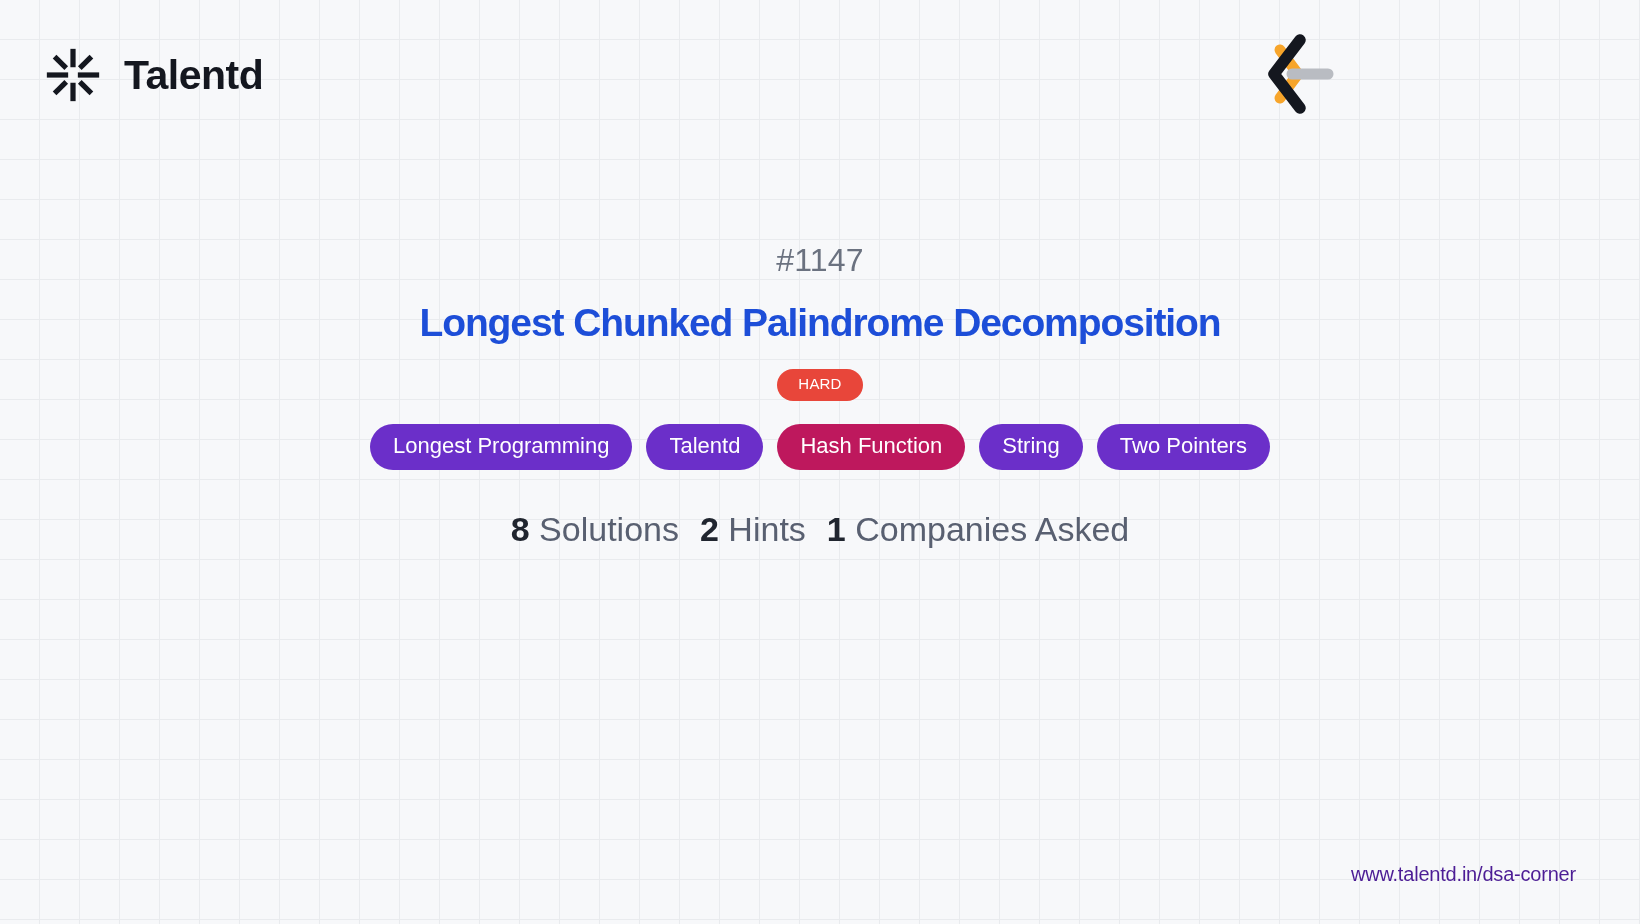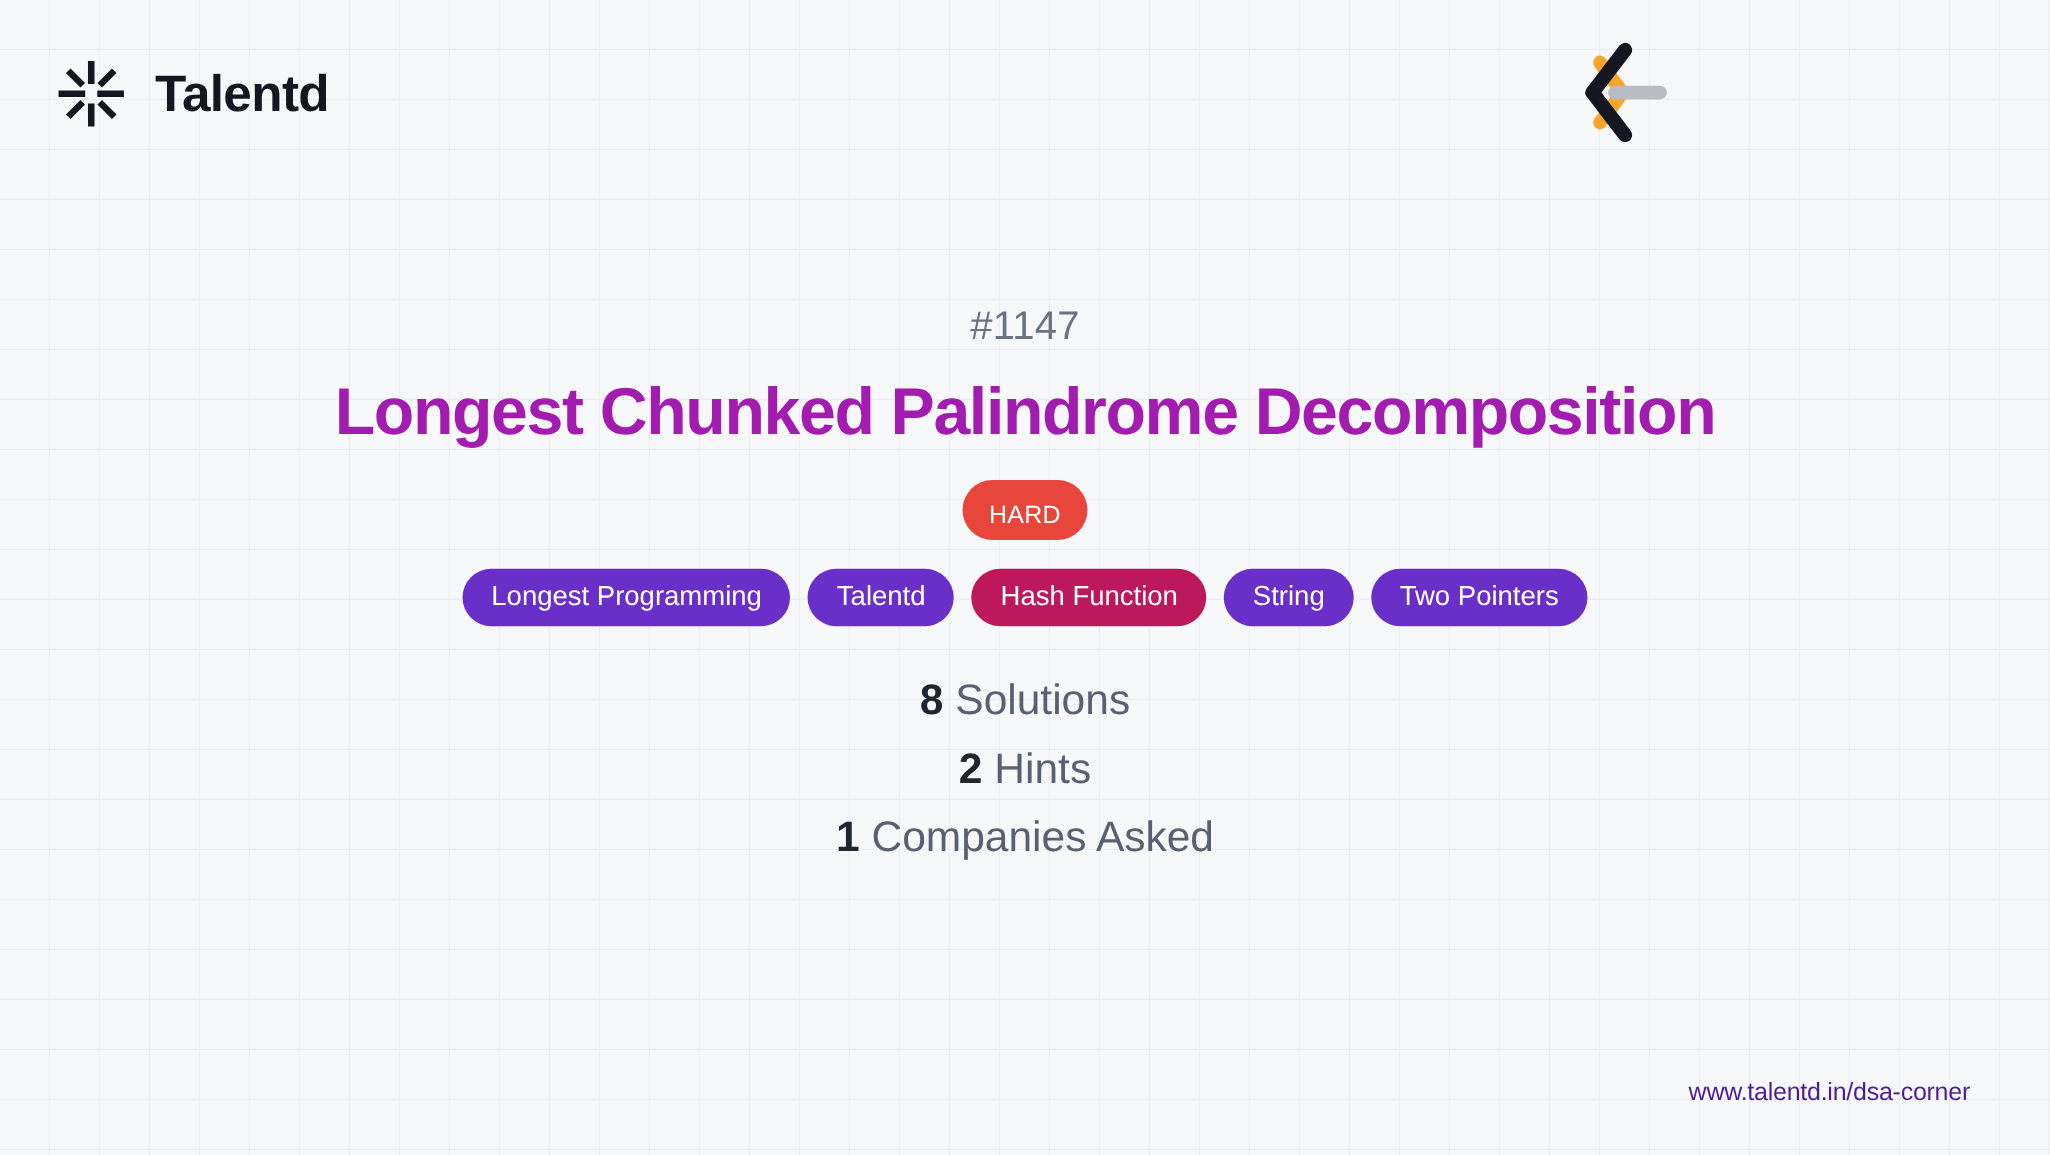--- a/index.html
+++ b/index.html
@@ -99,38 +99,38 @@
   .problem-number {
     margin-top: 94px;
     font-size: 32px;
     color: #6b7280;
     line-height: 1;
     letter-spacing: 0.2px;
   }
 
   .problem-title {
     margin-top: 26px;
-    font-size: 53px;
-    font-weight: bold;
-    color: #a21caf;
+    font-size: 39px;
+    font-weight: bold;
+    color: #1d4ed8;
     letter-spacing: -1.1px;
     line-height: 1.06;
     text-align: center;
     max-width: 1500px;
   }
 
   .difficulty-row {
     margin-top: 26px;
   }
   .difficulty-badge {
     display: inline-block;
-    padding: 18px 21px 10px;
+    padding: 7px 21px 10px;
     border-radius: 999px;
     color: #ffffff;
-    font-size: 20px;
+    font-size: 15px;
     line-height: 1;
     letter-spacing: 0.2px;
   }
 
   .tag-row {
     margin-top: 23px;
     display: flex;
     flex-wrap: wrap;
     justify-content: center;
     align-items: center;
@@ -143,21 +143,20 @@
     border-radius: 999px;
     color: #ffffff;
     font-size: 22px;
     line-height: 1;
     white-space: nowrap;
   }
 
   .stats {
     margin-top: 42px;
     display: flex;
-    flex-direction: column;
     align-items: center;
     gap: 21px;
   }
   .stat-line {
     font-size: 34px;
     color: #5a6273;
     line-height: 1;
     white-space: nowrap;
   }
   .stat-value {

